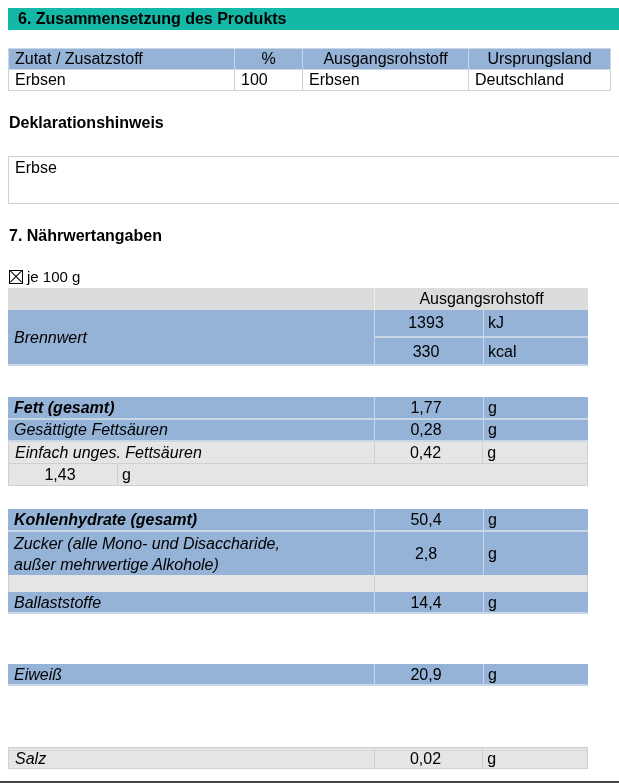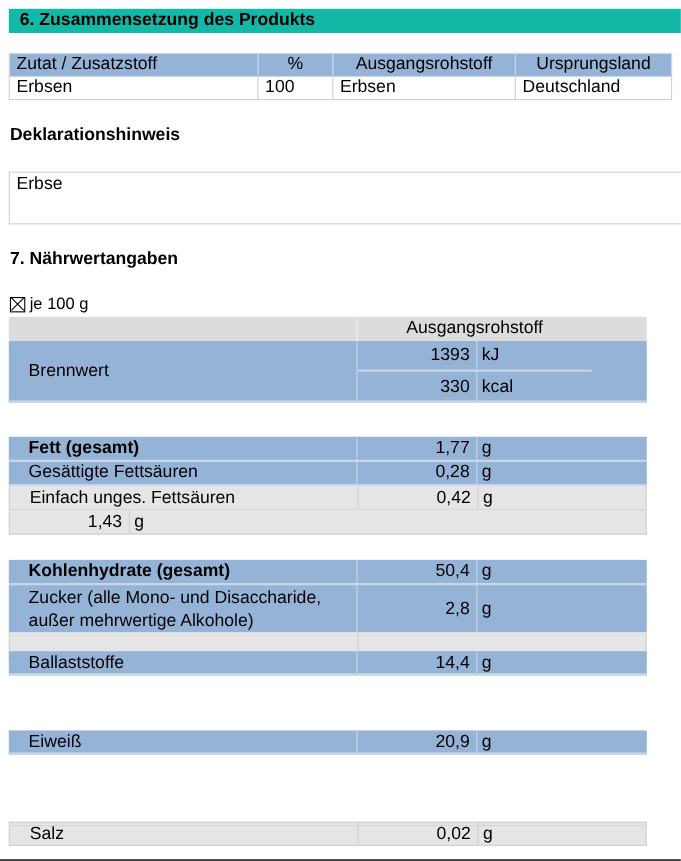--- a/index.html
+++ b/index.html
@@ -15,22 +15,22 @@
   .comp tr.hd td { background:#95b3d7; border-color:#c9d6e6; }
   .decl { left:8px; top:156px; width:611px; height:48px; border:1px solid #cfcfcf; border-right:none;
           box-sizing:border-box; padding:2px 6px; }
   .checkline { left:9px; top:268px; font-size:15px; display:flex; align-items:center; gap:4px; }
   .cbox { width:14px; height:14px; border:1px solid #000; position:relative; box-sizing:border-box; }
   .cbox::before, .cbox::after { content:""; position:absolute; left:-2px; top:5px; width:16px; height:1px; background:#000; }
   .cbox::before { transform:rotate(45deg); }
   .cbox::after { transform:rotate(-45deg); }
   .blk { left:8px; width:580px; }
   .row { position:absolute; left:0; width:580px; display:flex; box-sizing:border-box; }
-  .row .lbl { width:317px; box-sizing:border-box; padding-left:18px; border-right:1px solid #c9d6e6; }
-  .row .val { width:109px; box-sizing:border-box; text-align:right; padding-right:6px; border-right:1px solid #c9d6e6; }
+  .row .lbl { width:367px; box-sizing:border-box; padding-left:6px; border-right:1px solid #c9d6e6;font-style:italic; }
+  .row .val { width:109px; box-sizing:border-box; text-align:center; padding-right:6px; border-right:1px solid #c9d6e6; }
   .row .unit { width:104px; box-sizing:border-box; padding-left:4px; }
   .blue { background:#95b3d7; border-bottom:2px solid #c9d6e6; }
   .white { background:#e5e5e5; border-left:1px solid #d0d0d0; border-right:1px solid #d0d0d0; border-bottom:1px solid #d0d0d0; }
   .white .lbl, .white .val { border-right-color:#d0d0d0; }
   .bold { font-weight:bold; }
   .grey { background:#dcdcdc; }
 </style>
 </head>
 <body>
 

